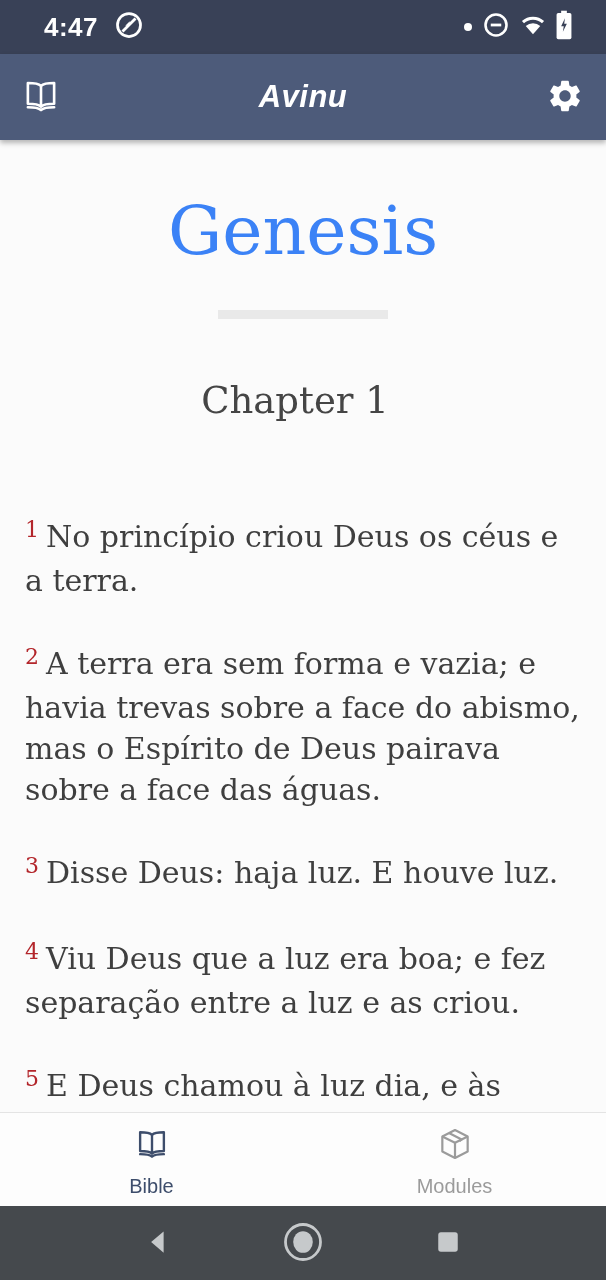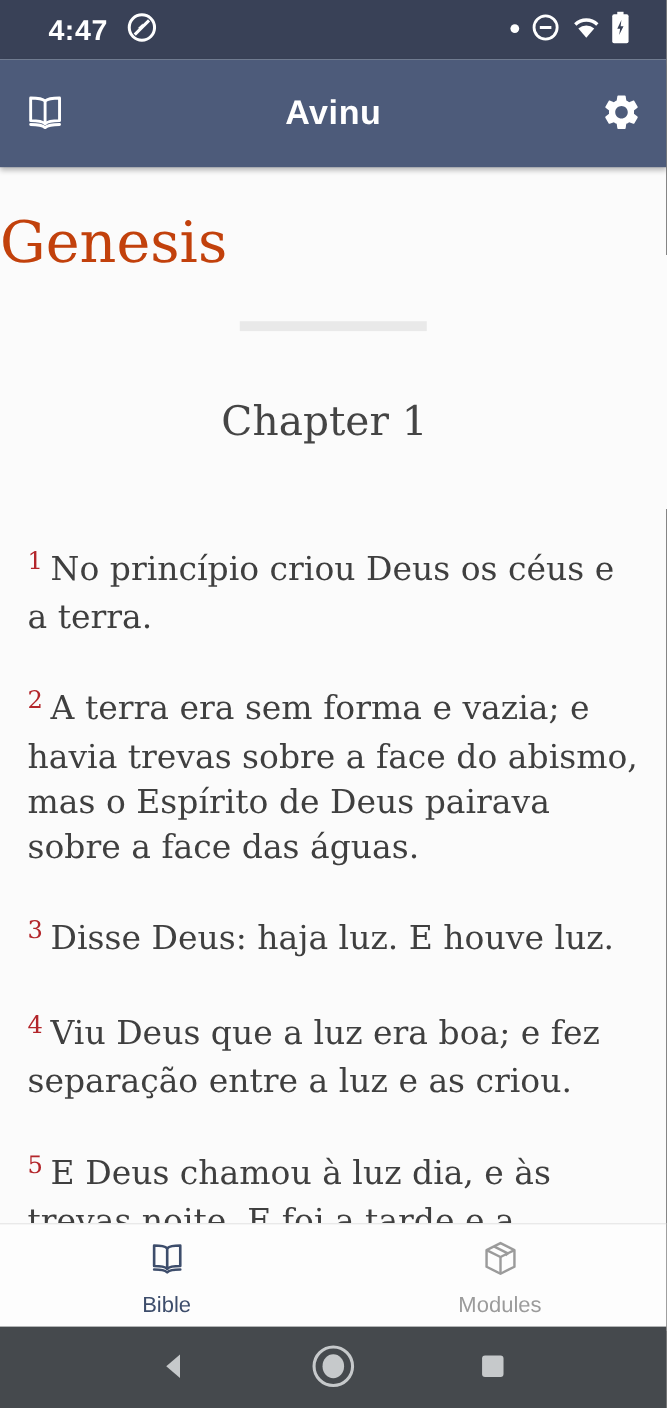--- a/index.html
+++ b/index.html
@@ -13,43 +13,43 @@
     position:absolute;top:0;left:0;width:100%;height:54px;
     background:#394157;display:flex;align-items:center;
     padding:0 30px;box-sizing:border-box;color:#fff;
   }
   .status-time{font-size:26px;font-weight:bold;letter-spacing:.5px;margin-left:14px;}
   .status-left-icons{display:flex;align-items:center;margin-left:16px;}
   .status-spacer{flex:1;}
   .status-right-icons{display:flex;align-items:center;gap:9px;margin-right:4px;}
   
   .app-bar{
-    position:absolute;top:54px;left:0;width:100%;height:98px;
+    position:absolute;top:54px;left:0;width:100%;height:86px;
     background:#4d5b7a;display:flex;align-items:center;
     padding:4px 18px;box-sizing:border-box;
-    box-shadow:0 3px 5px rgba(0,0,0,.28);z-index:5;
+    box-shadow:0 3px 5px rgba(0,0,0,.28);z-index:5;font-style:italic;
   }
   .app-bar-title{
     position:absolute;left:0;right:0;text-align:center;
     color:#fff;font-size:31px;font-weight:bold;letter-spacing:.5px;
   }
   .icon-btn{
     width:46px;height:46px;display:flex;align-items:center;justify-content:center;
     background:none;border:none;padding:0;cursor:pointer;z-index:2;
   }
   .app-bar .right{margin-left:auto;}
   
   .content{
     position:absolute;top:148px;left:0;width:100%;height:964px;
     overflow:hidden;color:#3f3f3f;
     font-family:"DejaVu Serif","Liberation Serif",serif;
   }
   .book-title{
-    margin:44px 0 0 0;font-size:52px;font-weight:normal;
-    color:#c2410c;line-height:1.15;
+    margin:44px 0 0 0;text-align:center;font-size:68px;font-weight:normal;
+    color:#3b82f6;line-height:1.15;
   }
   .title-divider{
     width:170px;height:9px;background:#e9e9e9;border:none;
     margin:40px auto 0 auto;
   }
   .chapter-title{
     margin:60px 16px 0 0;text-align:center;font-size:37px;font-weight:normal;
     color:#454545;line-height:1.2;
   }
   .verses{padding:0 25px;}

